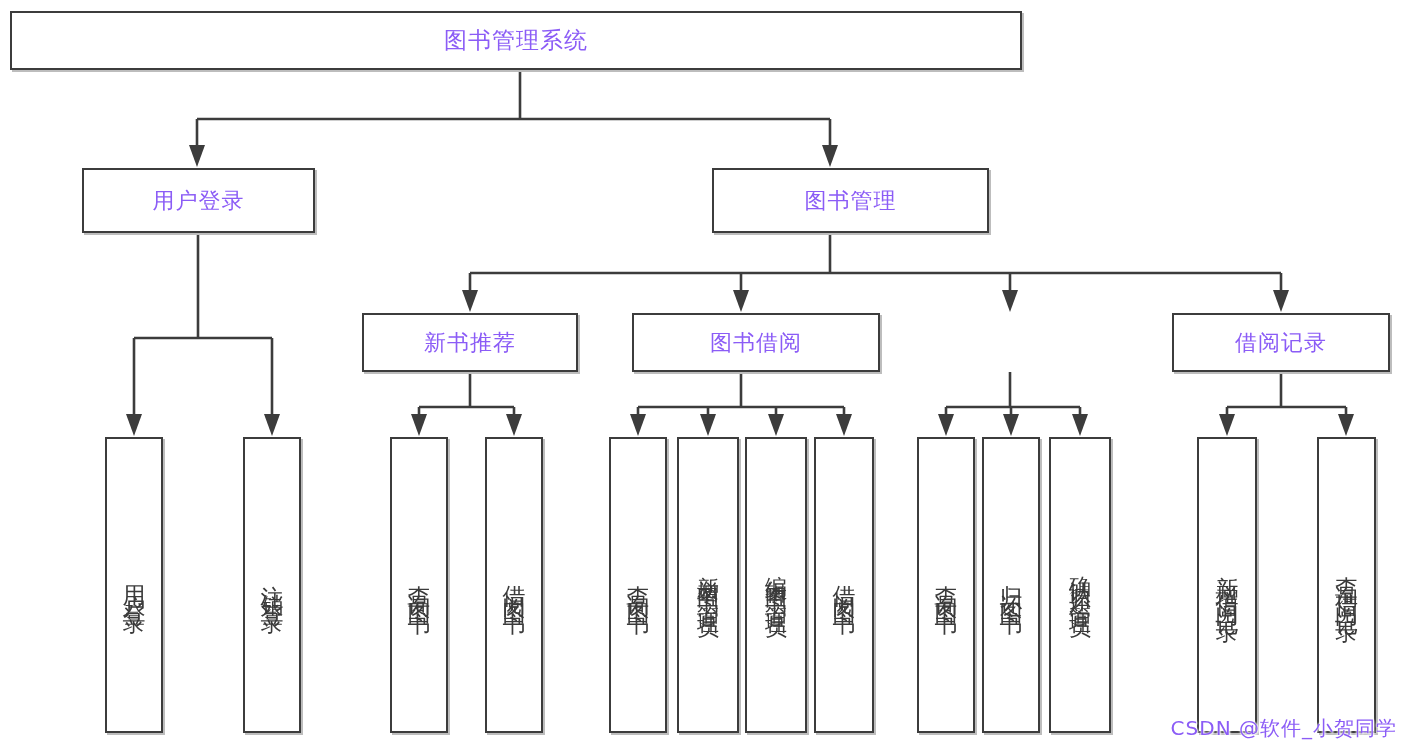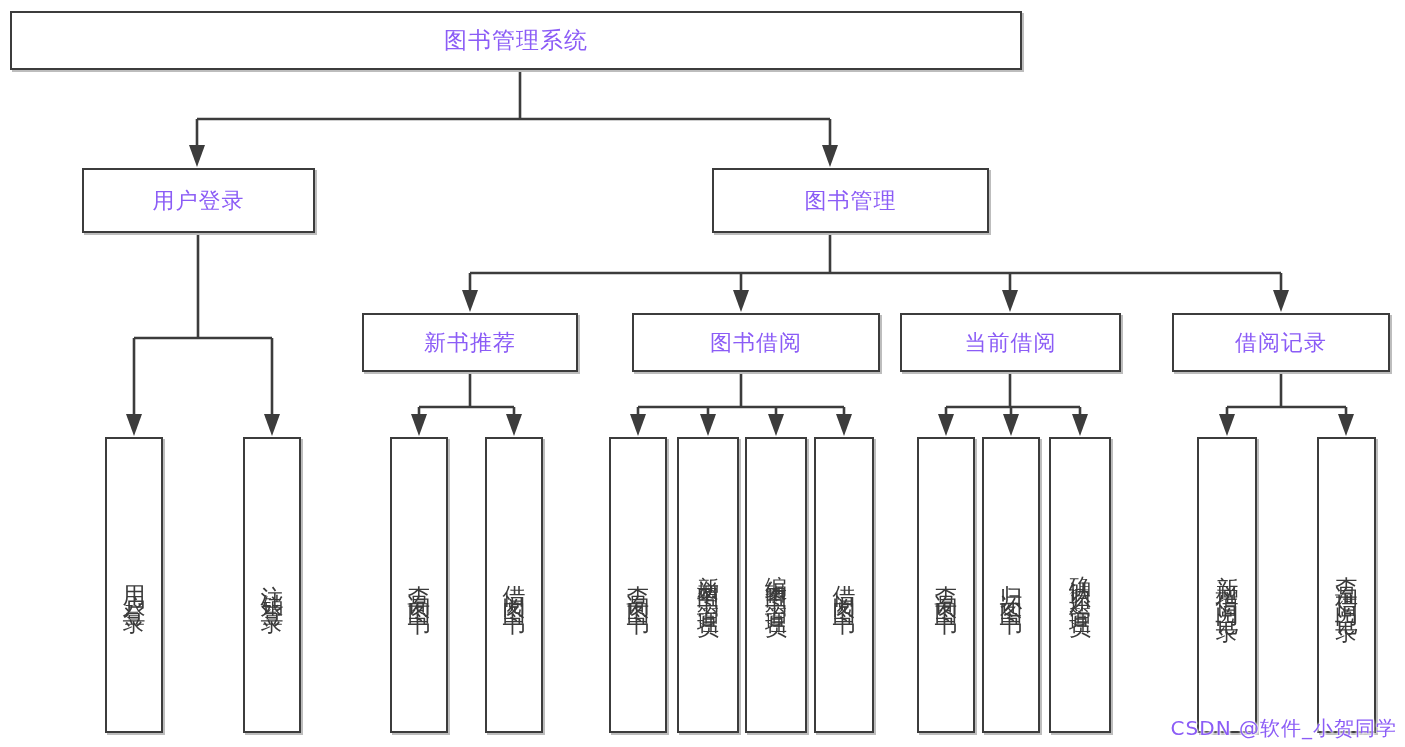--- a/index.html
+++ b/index.html
@@ -154,23 +154,20 @@
   <div class="box hbox" style="left:712px; top:168px; width:277px; height:65px;">
     <span>图书管理</span>
   </div>
 
   <div class="box hbox" style="left:362px; top:313px; width:216px; height:59px;">
     <span>新书推荐</span>
   </div>
   <div class="box hbox" style="left:632px; top:313px; width:248px; height:59px;">
     <span>图书借阅</span>
   </div>
-  <div class="box hbox" style="left:900px; top:313px; width:221px; height:59px;">
-    <span>当前借阅</span>
-  </div>
   <div class="box hbox" style="left:1172px; top:313px; width:218px; height:59px;">
     <span>借阅记录</span>
   </div>
 
   <div class="box vbox" style="left:105px; width:58px;">
     <span>用户登录</span>
   </div>
   <div class="box vbox" style="left:243px; width:58px;">
     <span>注销登录</span>
   </div>

